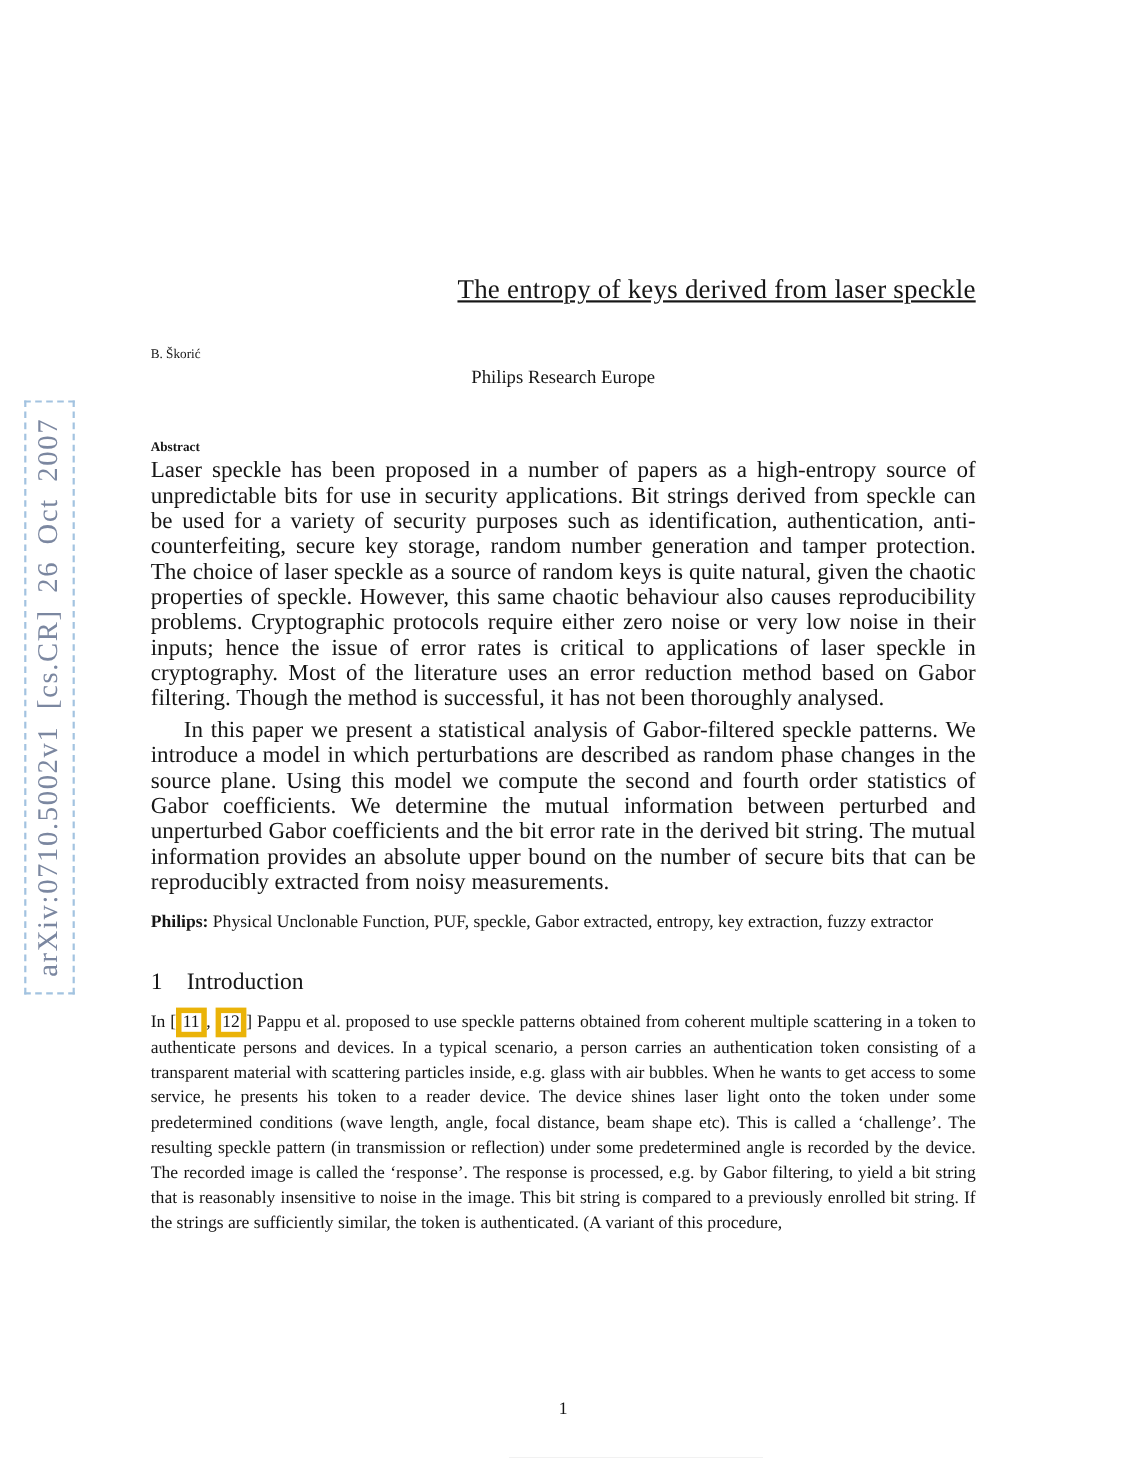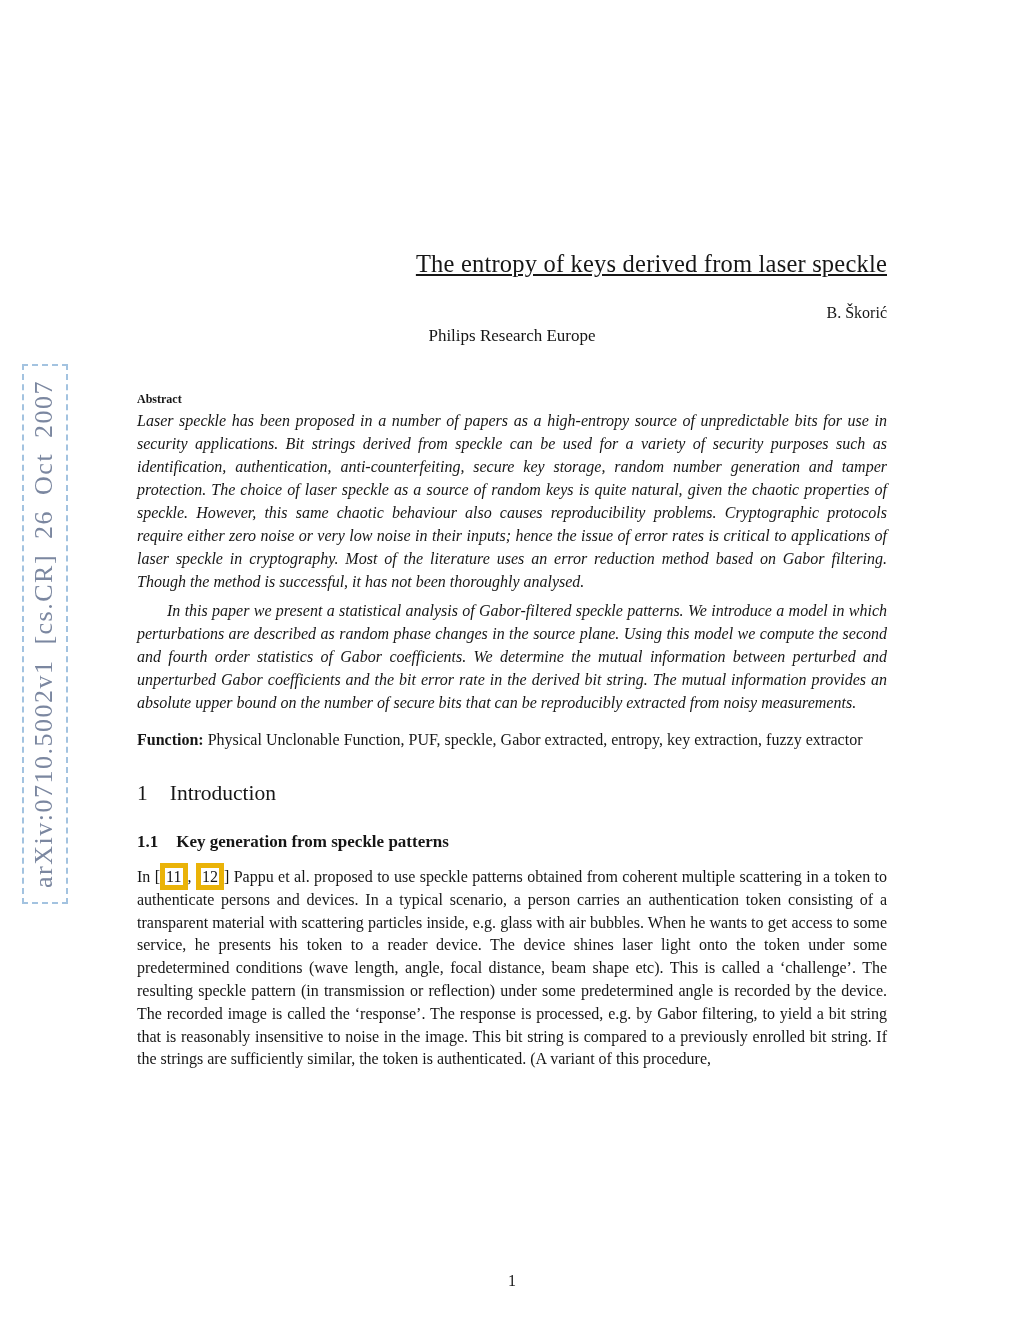--- a/index.html
+++ b/index.html
@@ -42,38 +42,37 @@
 
   .title {
     margin-top: 250px;
     text-align: right;
     font-size: 24.5px;
     font-weight: 400;
     letter-spacing: 0.2px;
     text-decoration: underline;
   }
   .author {
-    margin-top: 26px;
-    text-align: right;
-    font-size: 16px;
+    margin-top: 36px;
+    text-align: left;
+    font-size: 12px;
   }
   .affiliation {
     margin-top: 4px;
     text-align: center;
     font-size: 17px;
   }
 
   .abstract-head {
     margin-top: 46px;
     font-size: 12px;
     font-weight: 700;
   }
   .abs-p {
-    font-style: italic;
-    font-size: 16px;
+    font-size: 21px;
     line-height: 23px;
     text-align: justify;
     margin-top: 2px;
   }
   .abs-p.indent { text-indent: 30px; margin-top: 6px; }
 
   .keywords {
     margin-top: 14px;
     font-size: 16px;
     line-height: 23px;
@@ -131,25 +130,24 @@
     <div class="author">B. Škorić</div>
 
     <div class="affiliation">Philips Research Europe</div>
 
     <div class="abstract-head">Abstract</div>
 
     <p class="abs-p">Laser speckle has been proposed in a number of papers as a high-entropy source of unpredictable bits for use in security applications. Bit strings derived from speckle can be used for a variety of security purposes such as identification, authentication, anti-counterfeiting, secure key storage, random number generation and tamper protection. The choice of laser speckle as a source of random keys is quite natural, given the chaotic properties of speckle. However, this same chaotic behaviour also causes reproducibility problems. Cryptographic protocols require either zero noise or very low noise in their inputs; hence the issue of error rates is critical to applications of laser speckle in cryptography. Most of the literature uses an error reduction method based on Gabor filtering. Though the method is successful, it has not been thoroughly analysed.</p>
 
     <p class="abs-p indent">In this paper we present a statistical analysis of Gabor-filtered speckle patterns. We introduce a model in which perturbations are described as random phase changes in the source plane. Using this model we compute the second and fourth order statistics of Gabor coefficients. We determine the mutual information between perturbed and unperturbed Gabor coefficients and the bit error rate in the derived bit string. The mutual information provides an absolute upper bound on the number of secure bits that can be reproducibly extracted from noisy measurements.</p>
 
-    <p class="keywords"><span class="kw-label">Function:</span> <span>Physical Unclonable Function, PUF, speckle, Gabor extracted, entropy, key extraction, fuzzy extractor</span></p>
+    <p class="keywords"><span class="kw-label">Philips:</span> <span>Physical Unclonable Function, PUF, speckle, Gabor extracted, entropy, key extraction, fuzzy extractor</span></p>
 
     <h2 class="sec-head"><span class="sec-num">1</span><span>Introduction</span></h2>
 
-    <h3 class="subsec-head"><span class="subsec-num">1.1</span><span>Key generation from speckle patterns</span></h3>
 
     <p class="body-p"><span>In [</span><span class="cite">11</span><span>, </span><span class="cite">12</span><span>] Pappu et al. proposed to use speckle patterns obtained from coherent multiple scattering in a token to authenticate persons and devices. In a typical scenario, a person carries an authentication token consisting of a transparent material with scattering particles inside, e.g. glass with air bubbles. When he wants to get access to some service, he presents his token to a reader device. The device shines laser light onto the token under some predetermined conditions (wave length, angle, focal distance, beam shape etc). This is called a ‘challenge’. The resulting speckle pattern (in transmission or reflection) under some predetermined angle is recorded by the device. The recorded image is called the ‘response’. The response is processed, e.g. by Gabor filtering, to yield a bit string that is reasonably insensitive to noise in the image. This bit string is compared to a previously enrolled bit string. If the strings are sufficiently similar, the token is authenticated. (A variant of this procedure,</span></p>
 
   </div>
 
   <div class="page-num">1</div>
 
 </div>
 
 </body></html>

